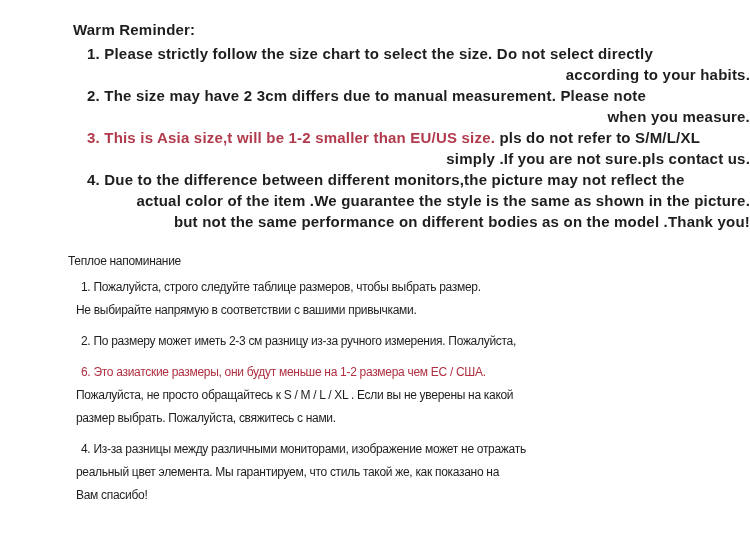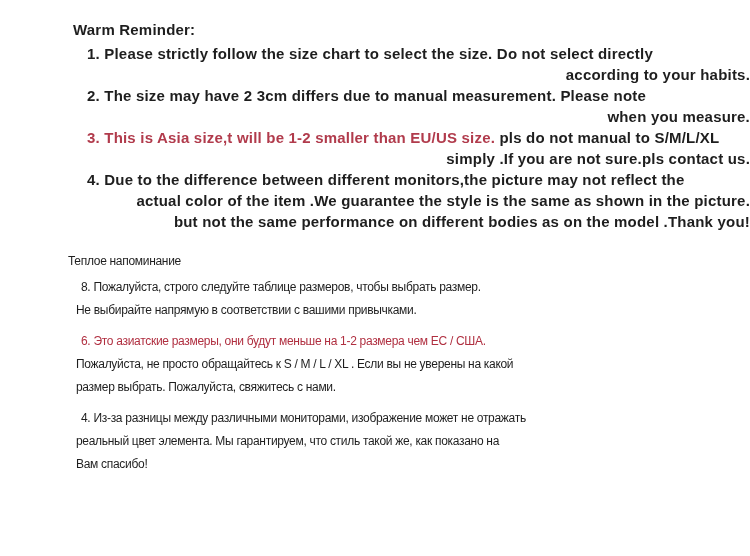--- a/index.html
+++ b/index.html
@@ -70,34 +70,35 @@
 
   <section class="en">
     <div class="en-heading">Warm Reminder:</div>
 
     <div class="line en-first">1. Please strictly follow the size chart to select the size. Do not select directly</div>
     <div class="line en-cont">according to your habits.</div>
 
     <div class="line en-first">2. The size may have 2 3cm differs due to manual measurement. Please note</div>
     <div class="line en-cont">when you measure.</div>
 
-    <div class="line en-first"><span class="red-en">3. This is Asia size,t will be 1-2 smaller than EU/US size.</span><span> pls do not manual to S/M/L/XL</span></div>
+    <div class="line en-first"><span class="red-en">3. This is Asia size,t will be 1-2 smaller than EU/US size.</span><span> pls do not refer to S/M/L/XL</span></div>
     <div class="line en-cont">simply .If you are not sure.pls contact us.</div>
 
     <div class="line en-first">4. Due to the difference between different monitors,the picture may not reflect the</div>
     <div class="line en-cont">actual color of the item .We guarantee the style is the same as shown in the picture.</div>
     <div class="line en-cont">but not the same performance on different bodies as on the model .Thank you!</div>
   </section>
 
   <section class="ru">
     <div class="ru-heading">Теплое напоминание</div>
 
-    <div class="line ru-first">8. Пожалуйста, строго следуйте таблице размеров, чтобы выбрать размер.</div>
+    <div class="line ru-first">1. Пожалуйста, строго следуйте таблице размеров, чтобы выбрать размер.</div>
     <div class="line ru-cont">Не выбирайте напрямую в соответствии с вашими привычками.</div>
 
+    <div class="line ru-first ru-gap">2. По размеру может иметь 2-3 см разницу из-за ручного измерения. Пожалуйста,</div>
 
     <div class="line ru-first ru-gap red-ru">6. Это азиатские размеры, они будут меньше на 1-2 размера чем ЕС / США.</div>
     <div class="line ru-cont">Пожалуйста, не просто обращайтесь к S / M / L / XL . Если вы не уверены на какой</div>
     <div class="line ru-cont">размер выбрать. Пожалуйста, свяжитесь с нами.</div>
 
     <div class="line ru-first ru-gap">4. Из-за разницы между различными мониторами, изображение может не отражать</div>
     <div class="line ru-cont">реальный цвет элемента. Мы гарантируем, что стиль такой же, как показано на</div>
     <div class="line ru-cont">Вам спасибо!</div>
   </section>
 

